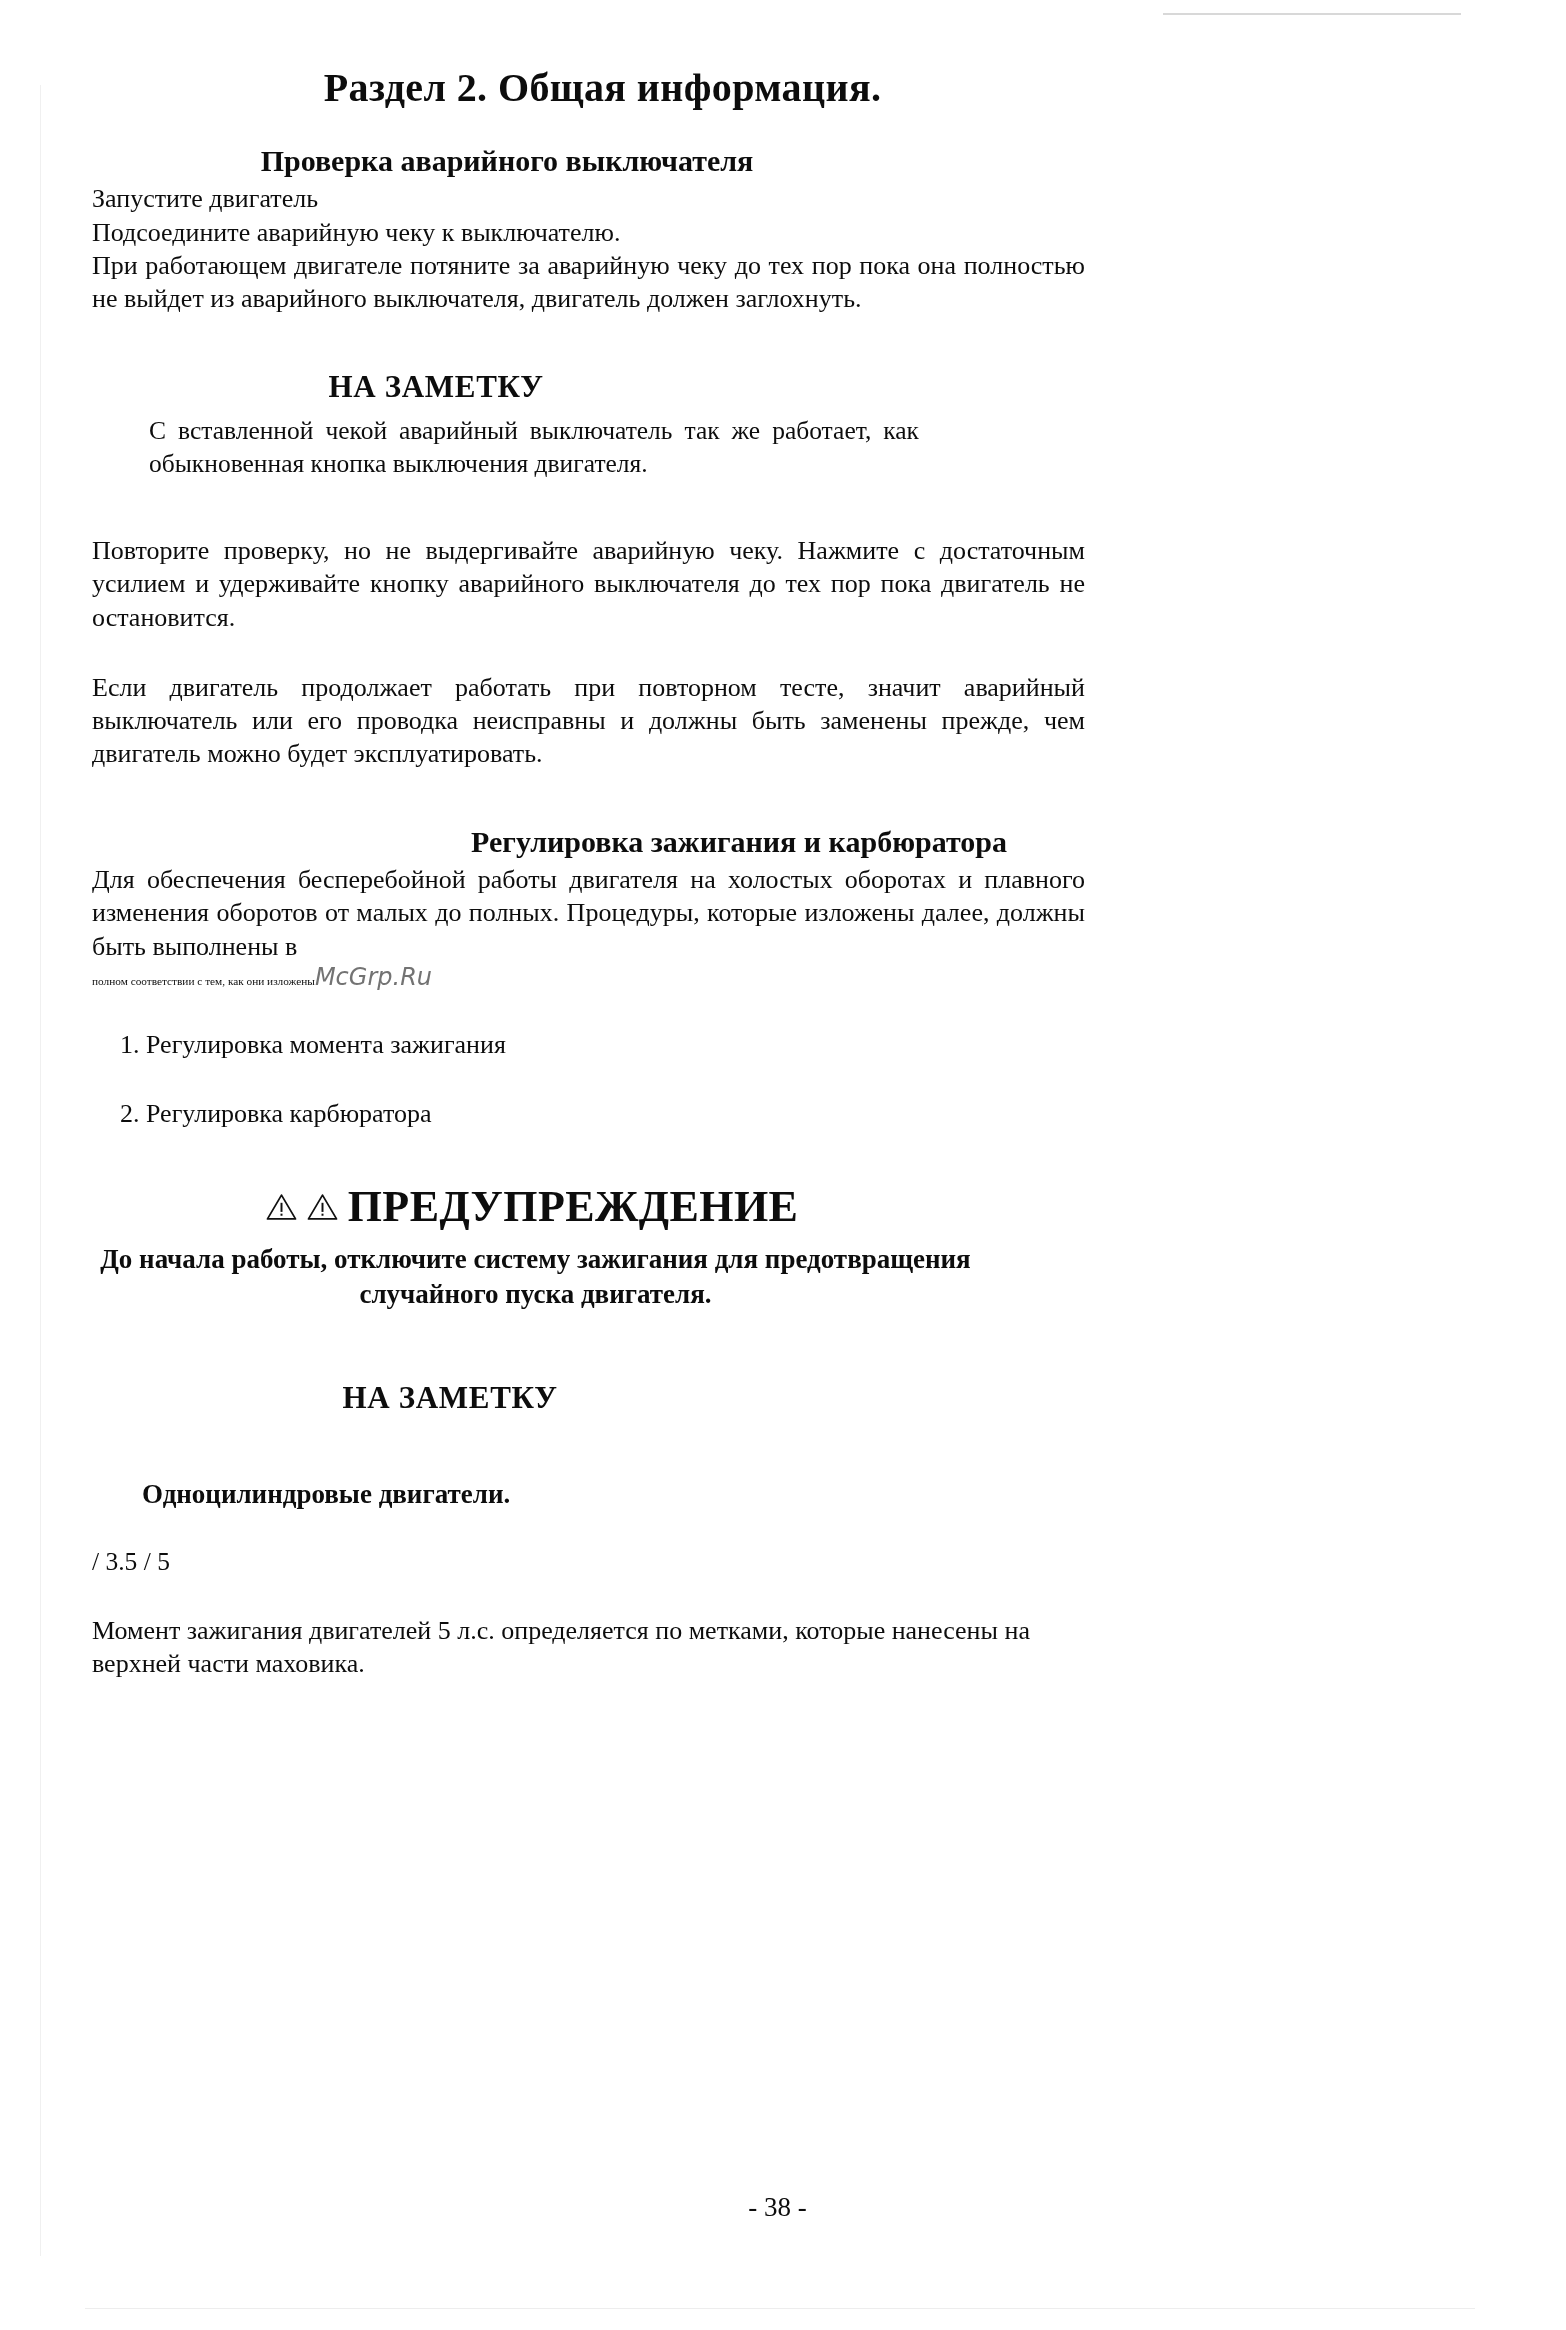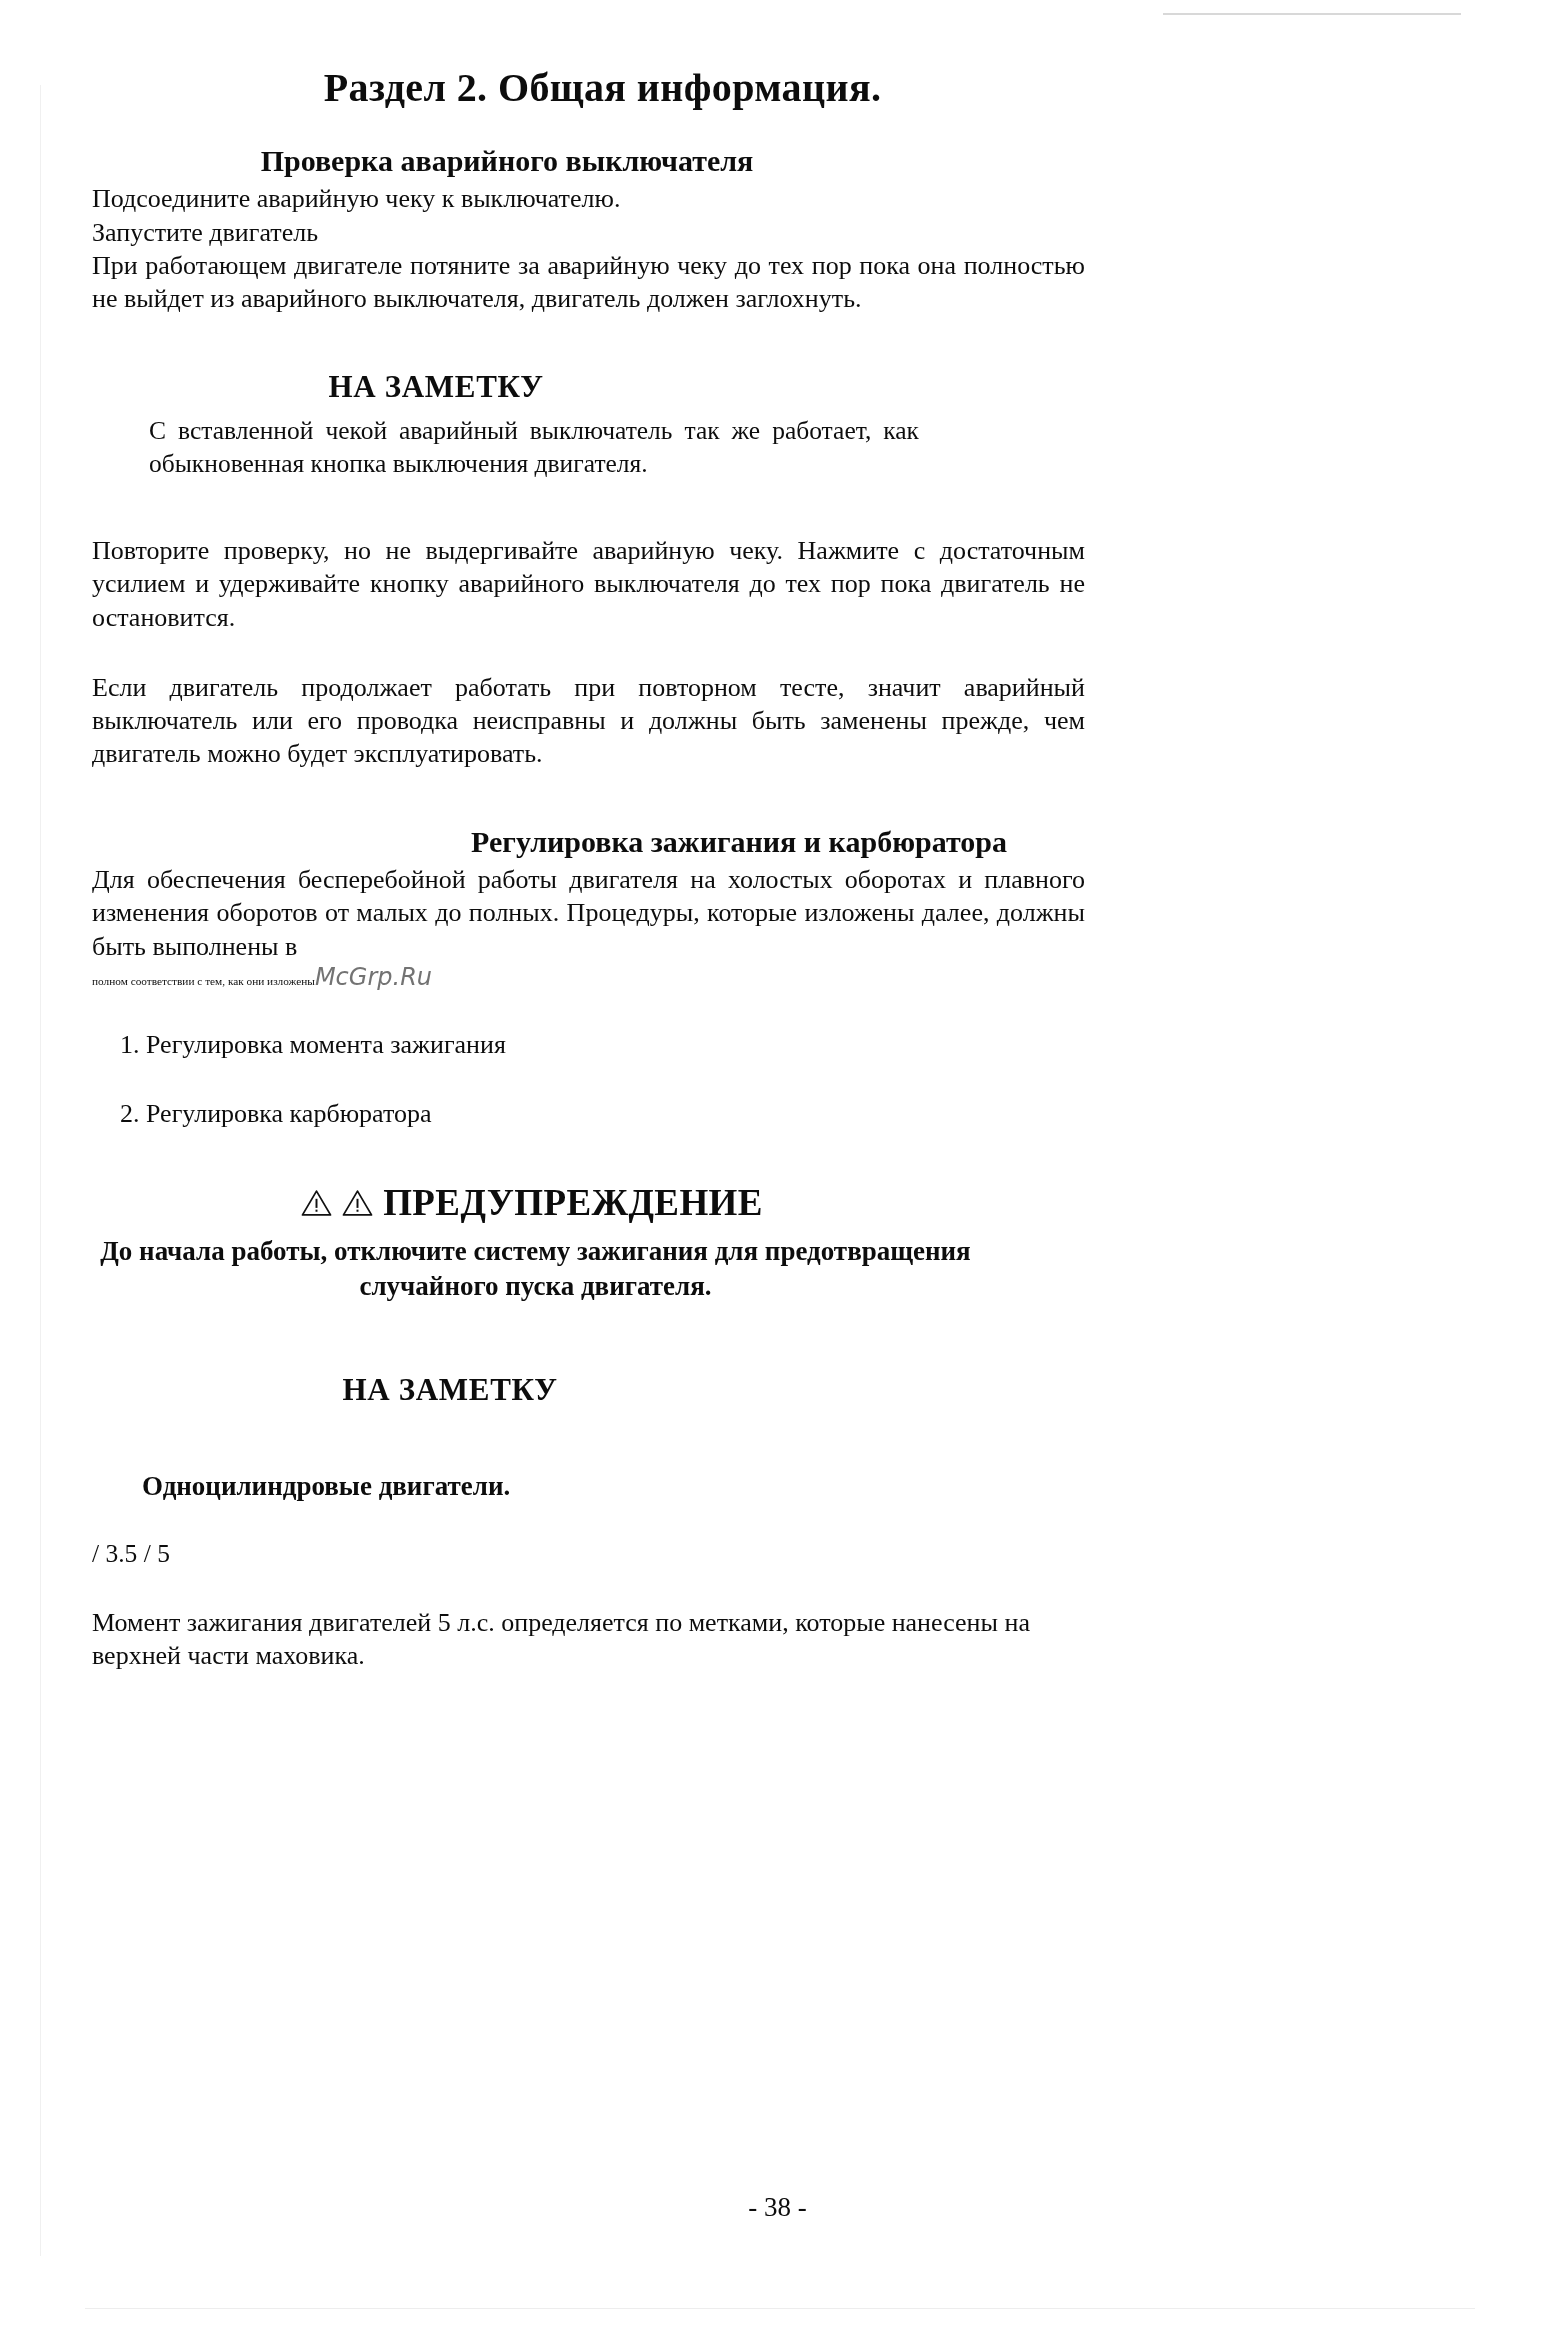--- a/index.html
+++ b/index.html
@@ -105,21 +105,21 @@
   }
   .warn-wrap {
     display: flex;
     align-items: center;
     justify-content: center;
     gap: 10px;
     padding-right: 113px;
     margin-bottom: 10px;
   }
   .warn-title {
-    font-size: 37px;
+    font-size: 44px;
     font-weight: bold;
     letter-spacing: 0.4px;
   }
   .warn-icon { display: block; }
   .warn-body {
     font-size: 27px;
     font-weight: bold;
     line-height: 1.3;
     text-align: center;
     padding-right: 106px;
@@ -183,22 +183,22 @@
   <div class="scan-edge-top"></div>
   <div class="scan-edge-left"></div>
   <div class="scan-edge-bottom"></div>
 
   <div class="content">
 
     <h1 class="doc-title">Раздел 2. Общая информация.</h1>
 
     <h2 class="sec-heading">Проверка аварийного выключателя</h2>
 
+    <p class="body nojust">Запустите двигатель</p>
     <p class="body nojust">Подсоедините аварийную чеку к  выключателю.</p>
-    <p class="body nojust">Запустите двигатель</p>
     <p class="body">При работающем двигателе потяните за аварийную чеку до тех пор пока она полностью не выйдет из аварийного выключателя, двигатель должен заглохнуть.</p>
 
     <div class="gap-lg"></div>
 
     <h3 class="note-title">НА ЗАМЕТКУ</h3>
     <p class="note-body">С вставленной чекой аварийный выключатель так же работает, как обыкновенная кнопка выключения двигателя.</p>
 
     <div class="gap-lg"></div>
 
     <p class="body">Повторите проверку, но не выдергивайте аварийную чеку. Нажмите с достаточным усилием и удерживайте кнопку аварийного выключателя до тех пор пока    двигатель не остановится.</p>

